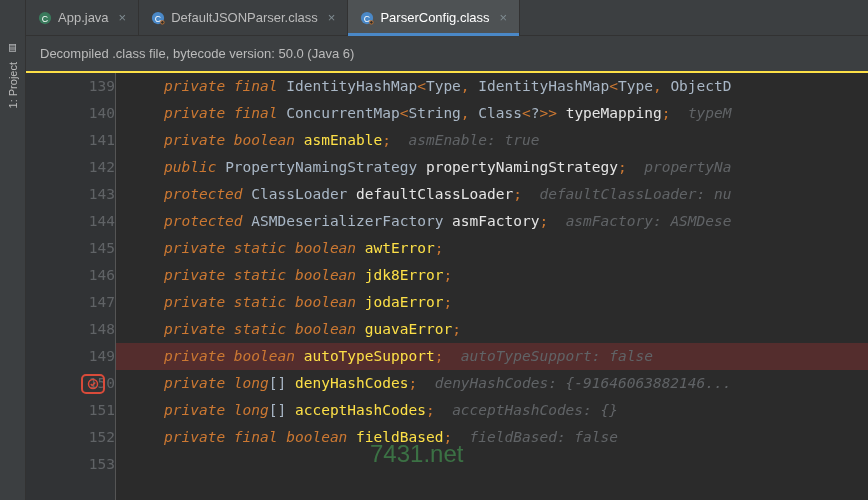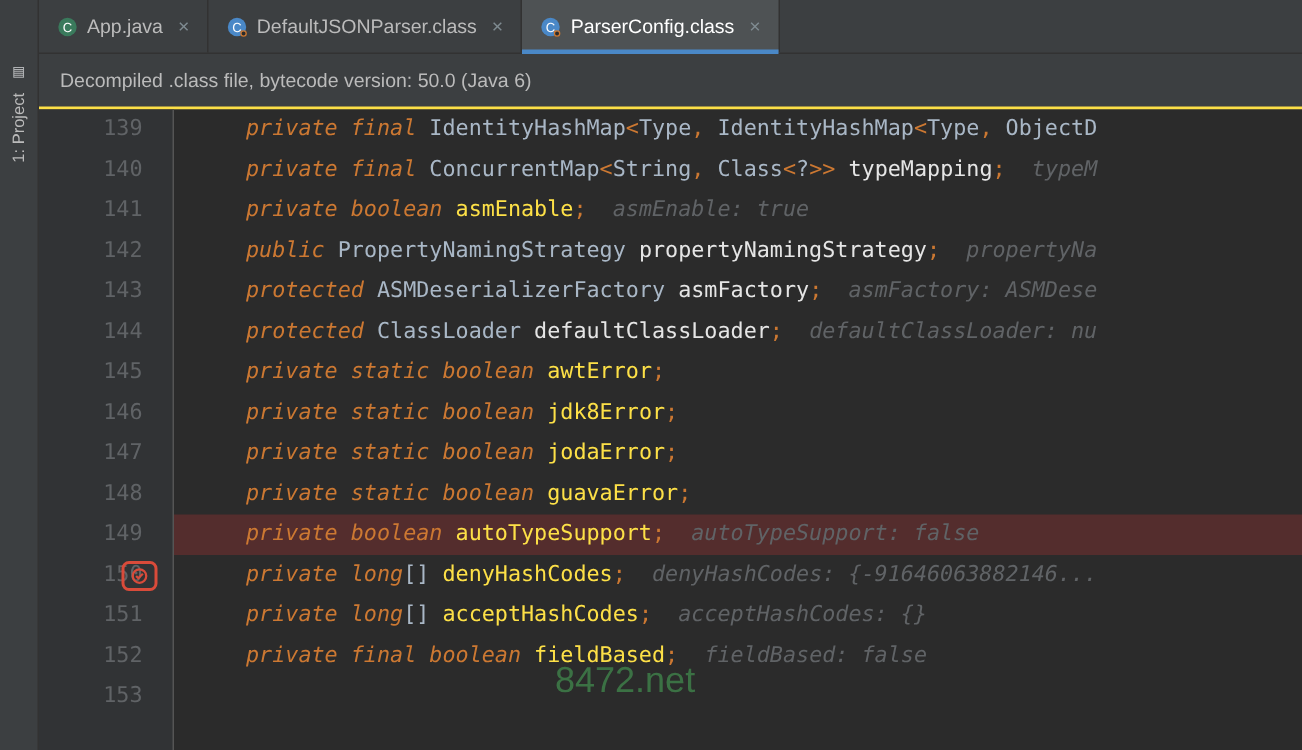--- a/index.html
+++ b/index.html
@@ -93,21 +93,20 @@
   display: flex;
   overflow: hidden;
   background: #2b2b2b;
   font-size: 14.5px;
 }
 .gutter {
   width: 90px;
   background: #313335;
   color: #606366;
   text-align: right;
-  padding-right: 20px;
   border-right: 1px solid #555555;
   position: relative;
 }
 .gutter .ln {
   height: 27px;
   line-height: 27px;
   position: relative;
 }
 .gutter .breakpoint {
   position: absolute;
@@ -218,27 +217,27 @@
           </span></div>
         <div class="ln">151</div>
         <div class="ln">152</div>
         <div class="ln">153</div>
       </div>
     <div class="code" id="code">
         <div class="codeline"><span class="kw">private</span> <span class="kw">final</span> <span class="type">IdentityHashMap</span><span class="punct">&lt;</span><span class="type">Type</span><span class="punct">,</span> <span class="type">IdentityHashMap</span><span class="punct">&lt;</span><span class="type">Type</span><span class="punct">,</span> <span class="type">ObjectD</span></div>
         <div class="codeline"><span class="kw">private</span> <span class="kw">final</span> <span class="type">ConcurrentMap</span><span class="punct">&lt;</span><span class="type">String</span><span class="punct">,</span> <span class="type">Class</span><span class="punct">&lt;</span><span class="type">?</span><span class="punct">&gt;&gt;</span> <span class="field">typeMapping</span><span class="punct">;</span>  <span class="hint">typeM</span></div>
         <div class="codeline"><span class="kw">private</span> <span class="kw">boolean</span> <span class="ident">asmEnable</span><span class="punct">;</span>  <span class="hint">asmEnable: true</span></div>
         <div class="codeline"><span class="kw">public</span> <span class="type">PropertyNamingStrategy</span> <span class="field">propertyNamingStrategy</span><span class="punct">;</span>  <span class="hint">propertyNa</span></div>
+        <div class="codeline"><span class="kw">protected</span> <span class="type">ClassLoader</span> <span class="field">defaultClassLoader</span><span class="punct">;</span>  <span class="hint">defaultClassLoader: nu</span></div>
         <div class="codeline"><span class="kw">protected</span> <span class="type">ASMDeserializerFactory</span> <span class="field">asmFactory</span><span class="punct">;</span>  <span class="hint">asmFactory: ASMDese</span></div>
-        <div class="codeline"><span class="kw">protected</span> <span class="type">ClassLoader</span> <span class="field">defaultClassLoader</span><span class="punct">;</span>  <span class="hint">defaultClassLoader: nu</span></div>
         <div class="codeline"><span class="kw">private</span> <span class="kw">static</span> <span class="kw">boolean</span> <span class="ident">awtError</span><span class="punct">;</span></div>
         <div class="codeline"><span class="kw">private</span> <span class="kw">static</span> <span class="kw">boolean</span> <span class="ident">jdk8Error</span><span class="punct">;</span></div>
         <div class="codeline"><span class="kw">private</span> <span class="kw">static</span> <span class="kw">boolean</span> <span class="ident">jodaError</span><span class="punct">;</span></div>
         <div class="codeline"><span class="kw">private</span> <span class="kw">static</span> <span class="kw">boolean</span> <span class="ident">guavaError</span><span class="punct">;</span></div>
         <div class="codeline hl"><span class="kw">private</span> <span class="kw">boolean</span> <span class="ident">autoTypeSupport</span><span class="punct">;</span>  <span class="hint">autoTypeSupport: false</span></div>
         <div class="codeline"><span class="kw">private</span> <span class="kw">long</span><span class="type">[]</span> <span class="ident">denyHashCodes</span><span class="punct">;</span>  <span class="hint">denyHashCodes: {-91646063882146...</span></div>
         <div class="codeline"><span class="kw">private</span> <span class="kw">long</span><span class="type">[]</span> <span class="ident">acceptHashCodes</span><span class="punct">;</span>  <span class="hint">acceptHashCodes: {}</span></div>
         <div class="codeline"><span class="kw">private</span> <span class="kw">final</span> <span class="kw">boolean</span> <span class="ident">fieldBased</span><span class="punct">;</span>  <span class="hint">fieldBased: false</span></div>
       </div>
   </div>
 </div>
 
-<div class="watermark">8472.net</div>
+<div class="watermark">7431.net</div>
 
 </body></html>

